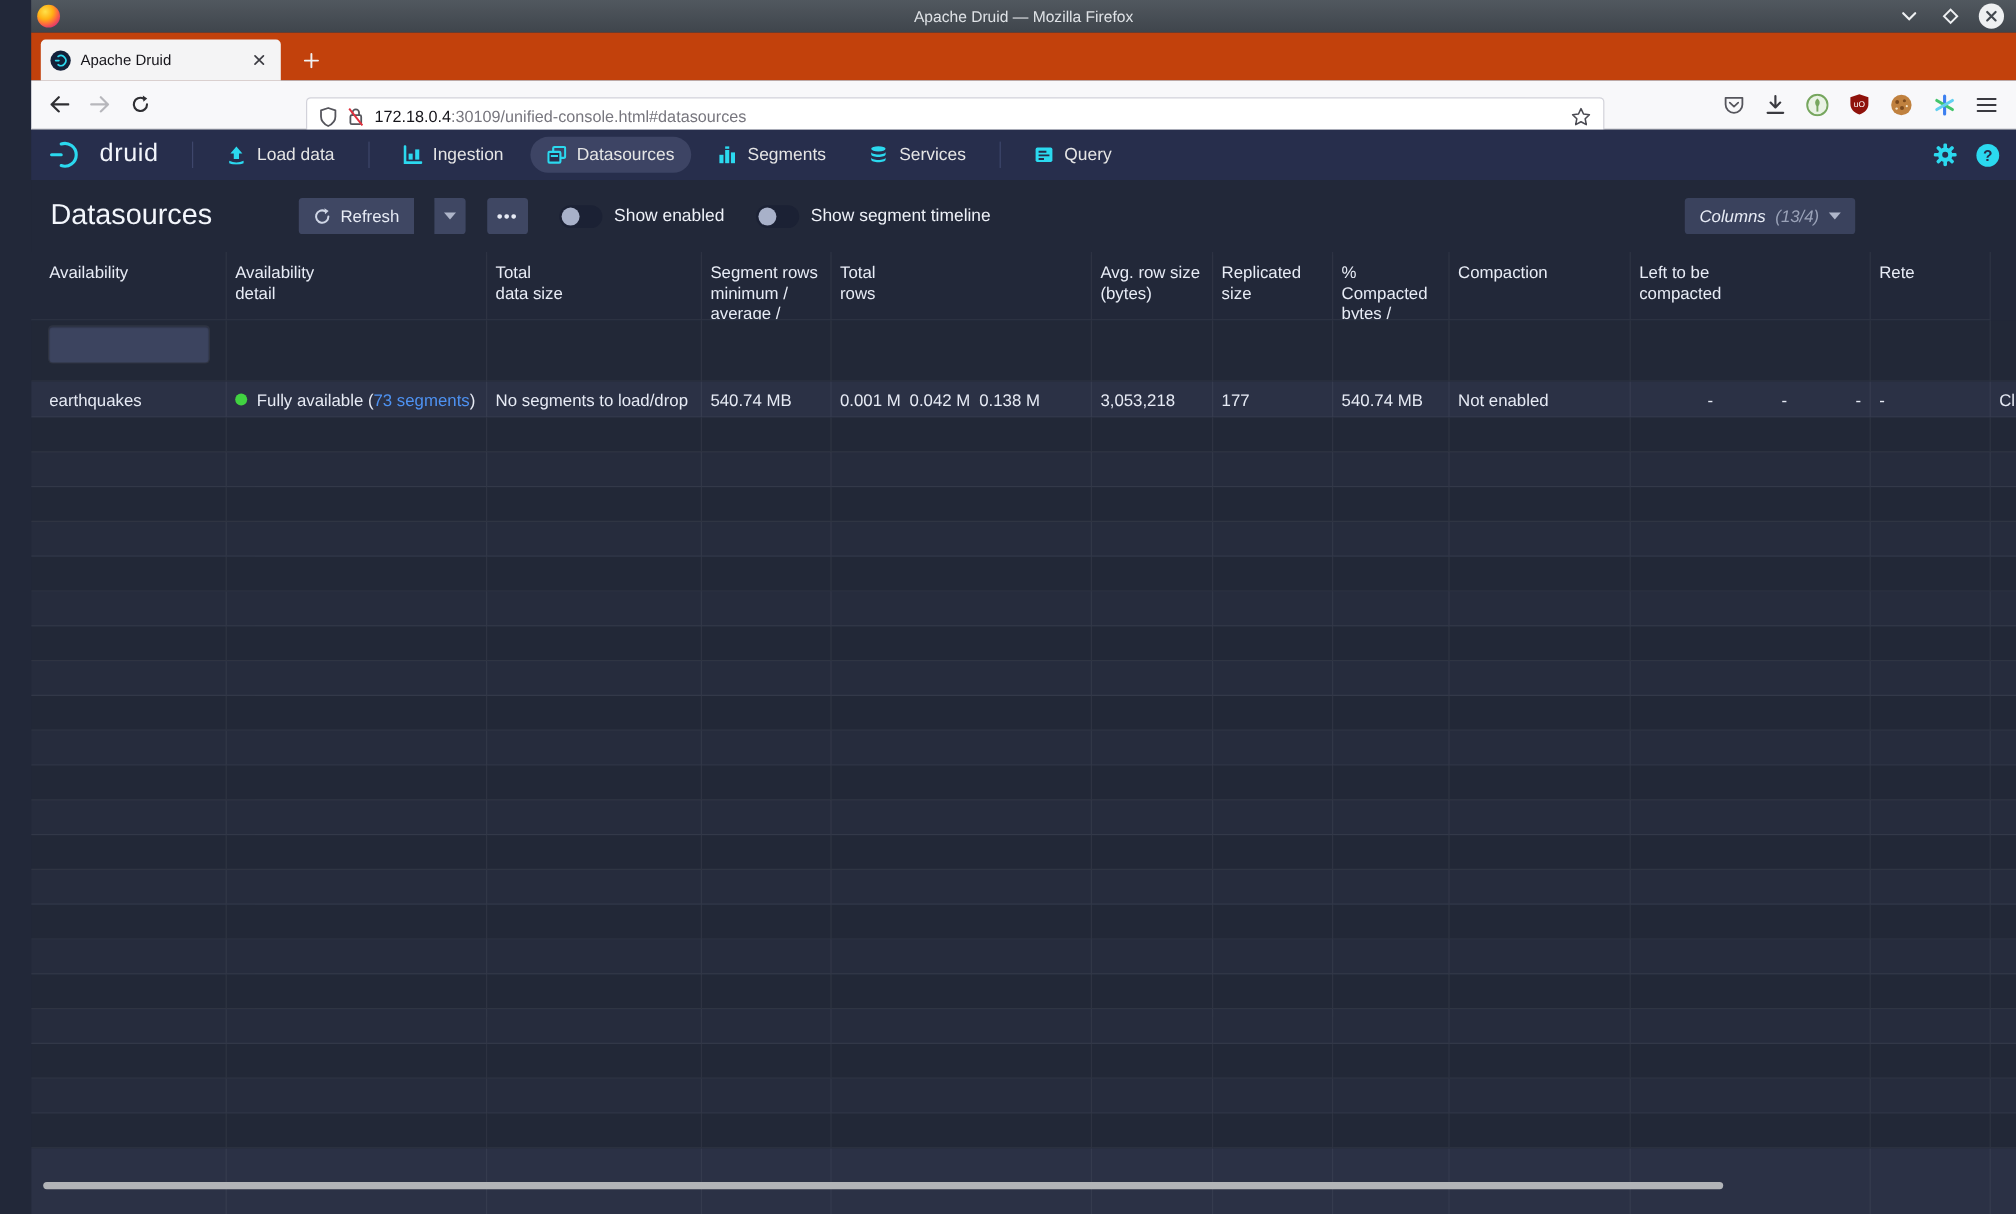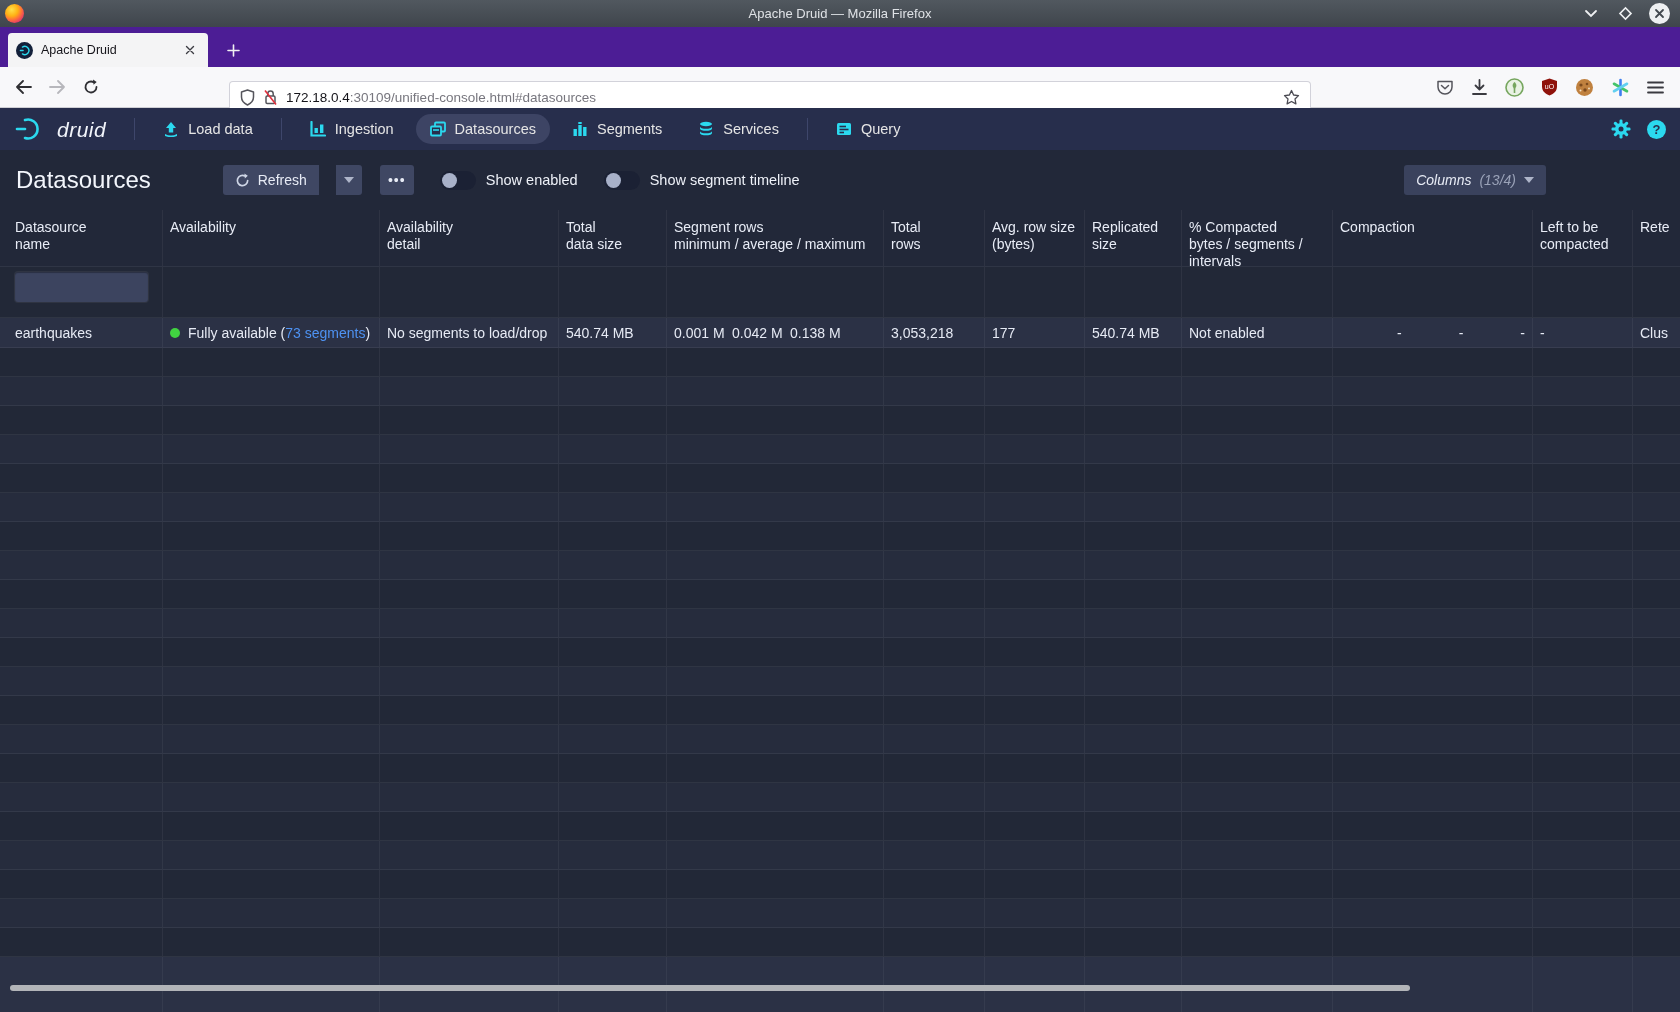--- a/index.html
+++ b/index.html
@@ -1,46 +1,46 @@
 <!DOCTYPE html>
 <html><head>
 <meta charset="utf-8">
 <style>
   * { margin:0; padding:0; box-sizing:border-box; }
   html,body { width:1680px; height:1012px; overflow:hidden; }
   body { font-family:"Liberation Sans","DejaVu Sans",sans-serif; }
-  .screen { position:relative; width:1680px; height:1012px; background:#222839; display:flex; flex-direction:column; }
+  .screen { position:relative; width:1680px; height:1012px; background:#222839; display:flex; flex-direction:column;padding-left:26px; }
 
   
   .titlebar { height:27px; background:linear-gradient(#51585f,#3f454c); display:flex; align-items:center; position:relative; flex:none; }
   .ff-logo { width:19px; height:19px; margin-left:5px; border-radius:50%;
              background:radial-gradient(circle at 35% 30%, #ffe14a 0%, #ffb114 35%, #ff7139 55%, #e3366b 78%, #b5007f 100%); }
   .win-title { position:absolute; left:0; right:0; text-align:center; color:#dfe2e6; font-size:13px; }
   .win-controls { margin-left:auto; display:flex; align-items:center; gap:14px; padding-right:10px; z-index:2; }
   .win-btn { width:20px; height:20px; display:flex; align-items:center; justify-content:center; }
   .win-close { width:21px; height:21px; border-radius:50%; background:#eef0f2; display:flex; align-items:center; justify-content:center; }
 
-  .tabbar { height:40px; background:#4c1d95; display:flex; align-items:flex-end; flex:none; }
+  .tabbar { height:40px; background:#c2410c; display:flex; align-items:flex-end; flex:none; }
   .tab { width:200px; height:34px; margin-left:8px; background:#f4f4f5; border-radius:4px 4px 0 0; display:flex; align-items:center; padding:0 8px; gap:8px; }
   .favicon { width:17px; height:17px; border-radius:50%; background:#13203a; display:flex; align-items:center; justify-content:center; flex:none; }
   .tab-label { font-size:12.5px; color:#15141a; flex:1; white-space:nowrap; overflow:hidden; }
   .tab-close { color:#3c3c43; font-size:14px; width:20px; height:20px; display:flex; align-items:center; justify-content:center; border-radius:3px; }
   .newtab { width:30px; height:30px; margin:0 0 2px 10px; display:flex; align-items:center; justify-content:center; border-radius:3px; color:#f0f1f2; }
 
   .toolbar { height:41px; background:#f8f8fa; border-bottom:1px solid #cfcfd4; display:flex; align-items:center; padding:0 8px; gap:4px; flex:none; }
   .nav-ic { width:30px; height:28px; display:flex; align-items:center; justify-content:center; border-radius:3px; }
   .urlbar { margin-left:120px; width:1080px; height:30px; background:#ffffff; border-radius:3px; box-shadow:0 0 0 1px #d2d2da; display:flex; align-items:center; padding:0 10px; gap:8px;margin-top:20px; }
   .url-text { font-size:13.5px; white-space:nowrap; overflow:hidden; flex:1; }
   .url-host { color:#15141a; }
   .url-rest { color:#77767e; }
   .ext-icons { margin-left:auto; display:flex; align-items:center; gap:17px; padding-right:8px; }
 
   
   .navbar { height:42px; background:#272e4c; display:flex; align-items:center; padding:0 14px; flex:none; }
-  .brand { display:flex; align-items:flex-end; gap:7px; padding-right:18px;font-style:italic; }
+  .brand { display:flex; align-items:flex-start; gap:7px; padding-right:18px; }
   .brand-text { color:#f2f5fb; font-size:21px; font-weight:300; letter-spacing:.5px; }
   .nav-divider { width:1px; height:22px; background:#3e466b; margin:0 10px; }
   .nav-item { display:flex; align-items:center; gap:9px; color:#e5e5e5; font-size:14.5px; padding:7px 14px; border-radius:16px; margin:0 4px; cursor:pointer; }
   .nav-item.active { background:#3d4464; }
   .navbar-right { margin-left:auto; display:flex; align-items:center; gap:16px; }
   .help-circle { width:19px; height:19px; border-radius:50%; background:#2bd9ef; color:#272e4c; font-weight:bold; font-size:13px; display:flex; align-items:center; justify-content:center; }
 
   
   .pageheader { height:60px; display:flex; align-items:center; padding:0 16px; gap:8px; background:#222839; flex:none; }
   .page-title { color:#f3f6fc; font-size:24px; font-weight:400; margin-right:24px; }
@@ -346,22 +346,20 @@
     <button class="btn columns-btn">
       <span>Columns</span>
       <span class="cols-count">(13/4)</span>
       <span class="caret-down"></span>
     </button>
   </div>
 
   <div class="tablewrap">
 
     <div class="trow thead">
-      <div>Datasource
-name</div>
       <div>Availability</div>
       <div>Availability
 detail</div>
       <div>Total
 data size</div>
       <div>Segment rows
 minimum / average / maximum</div>
       <div>Total
 rows</div>
       <div>Avg. row size

